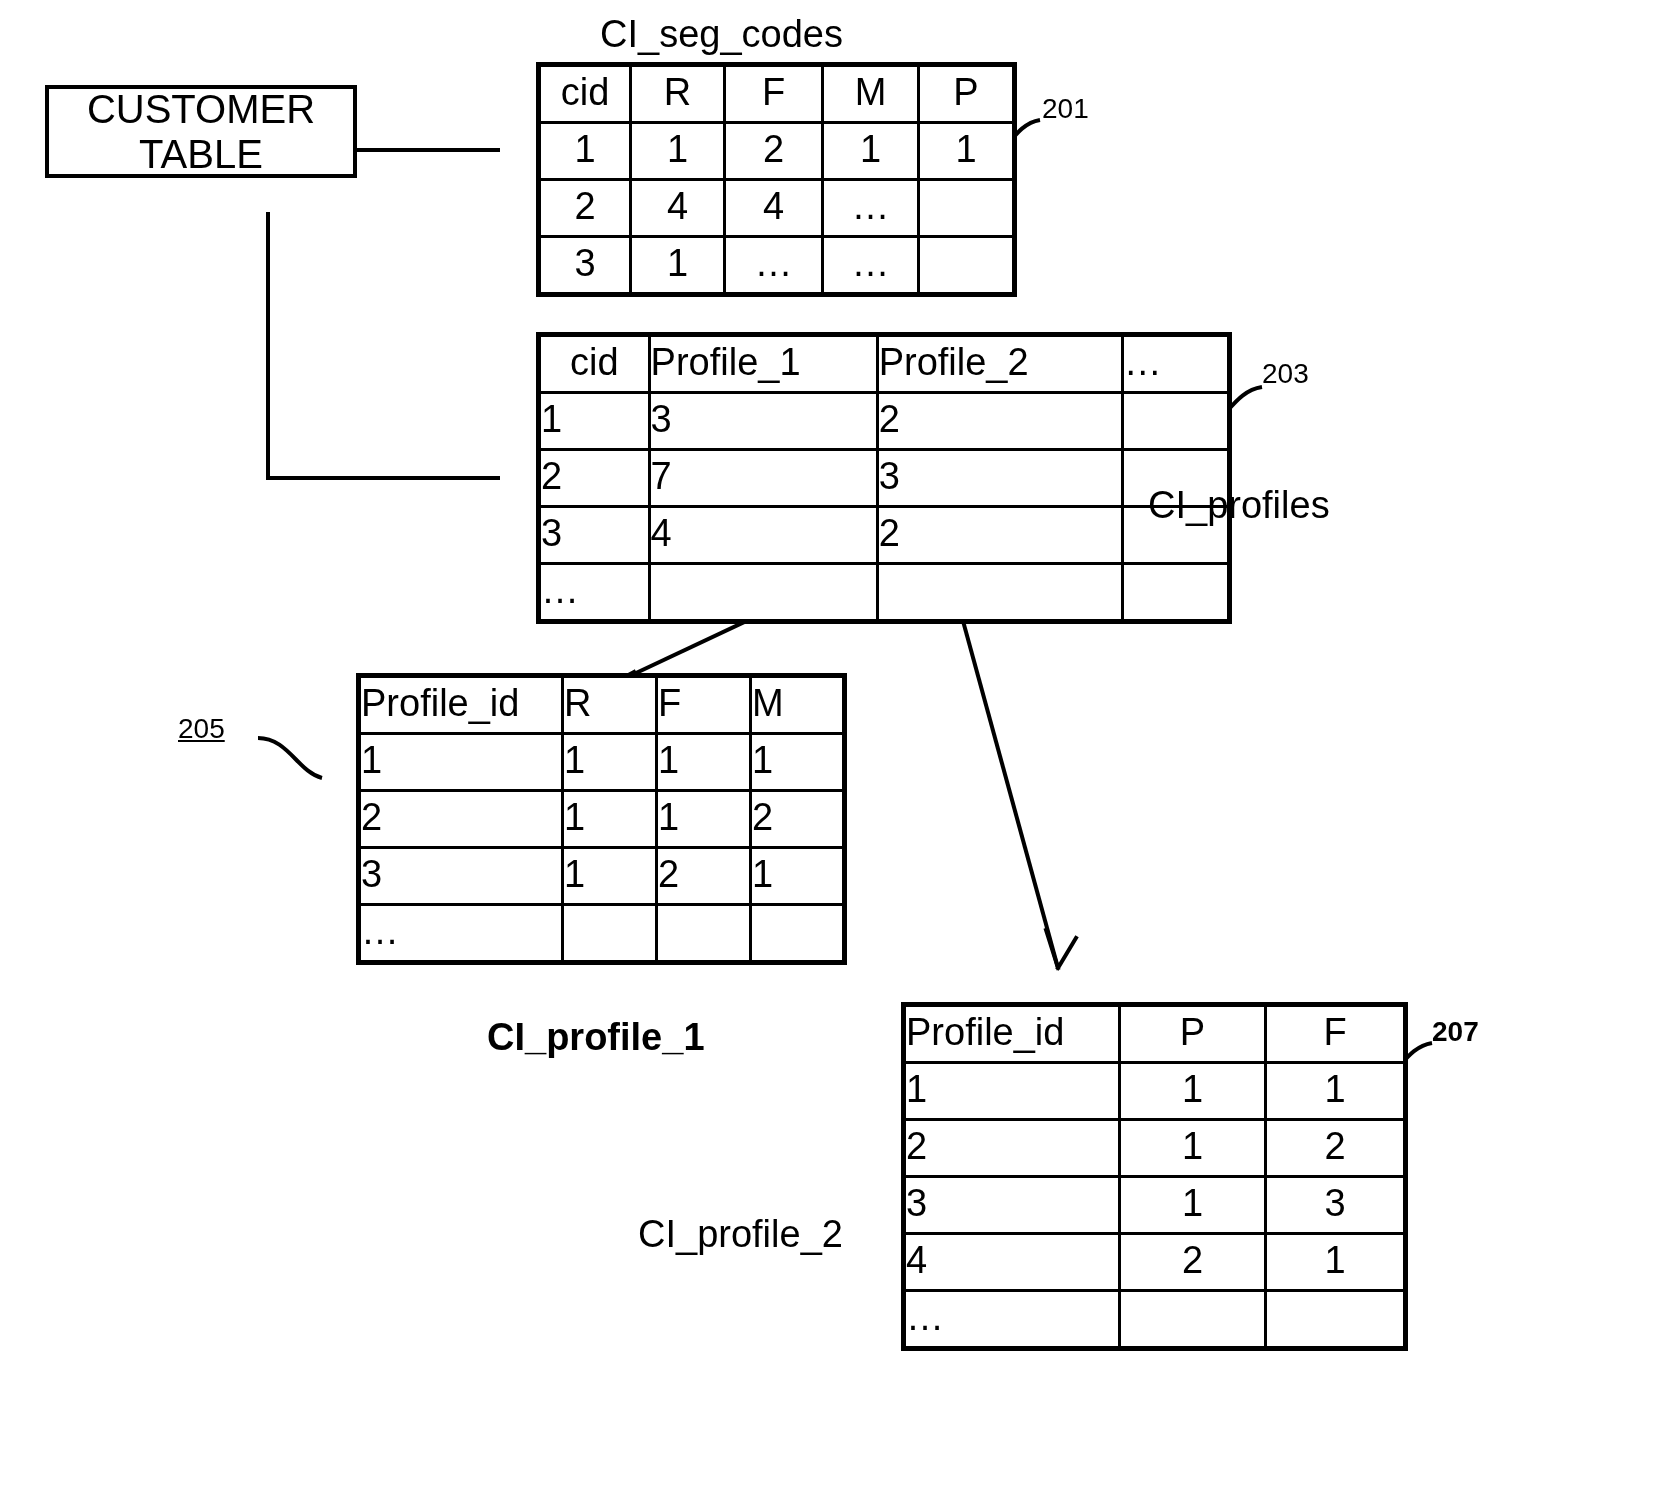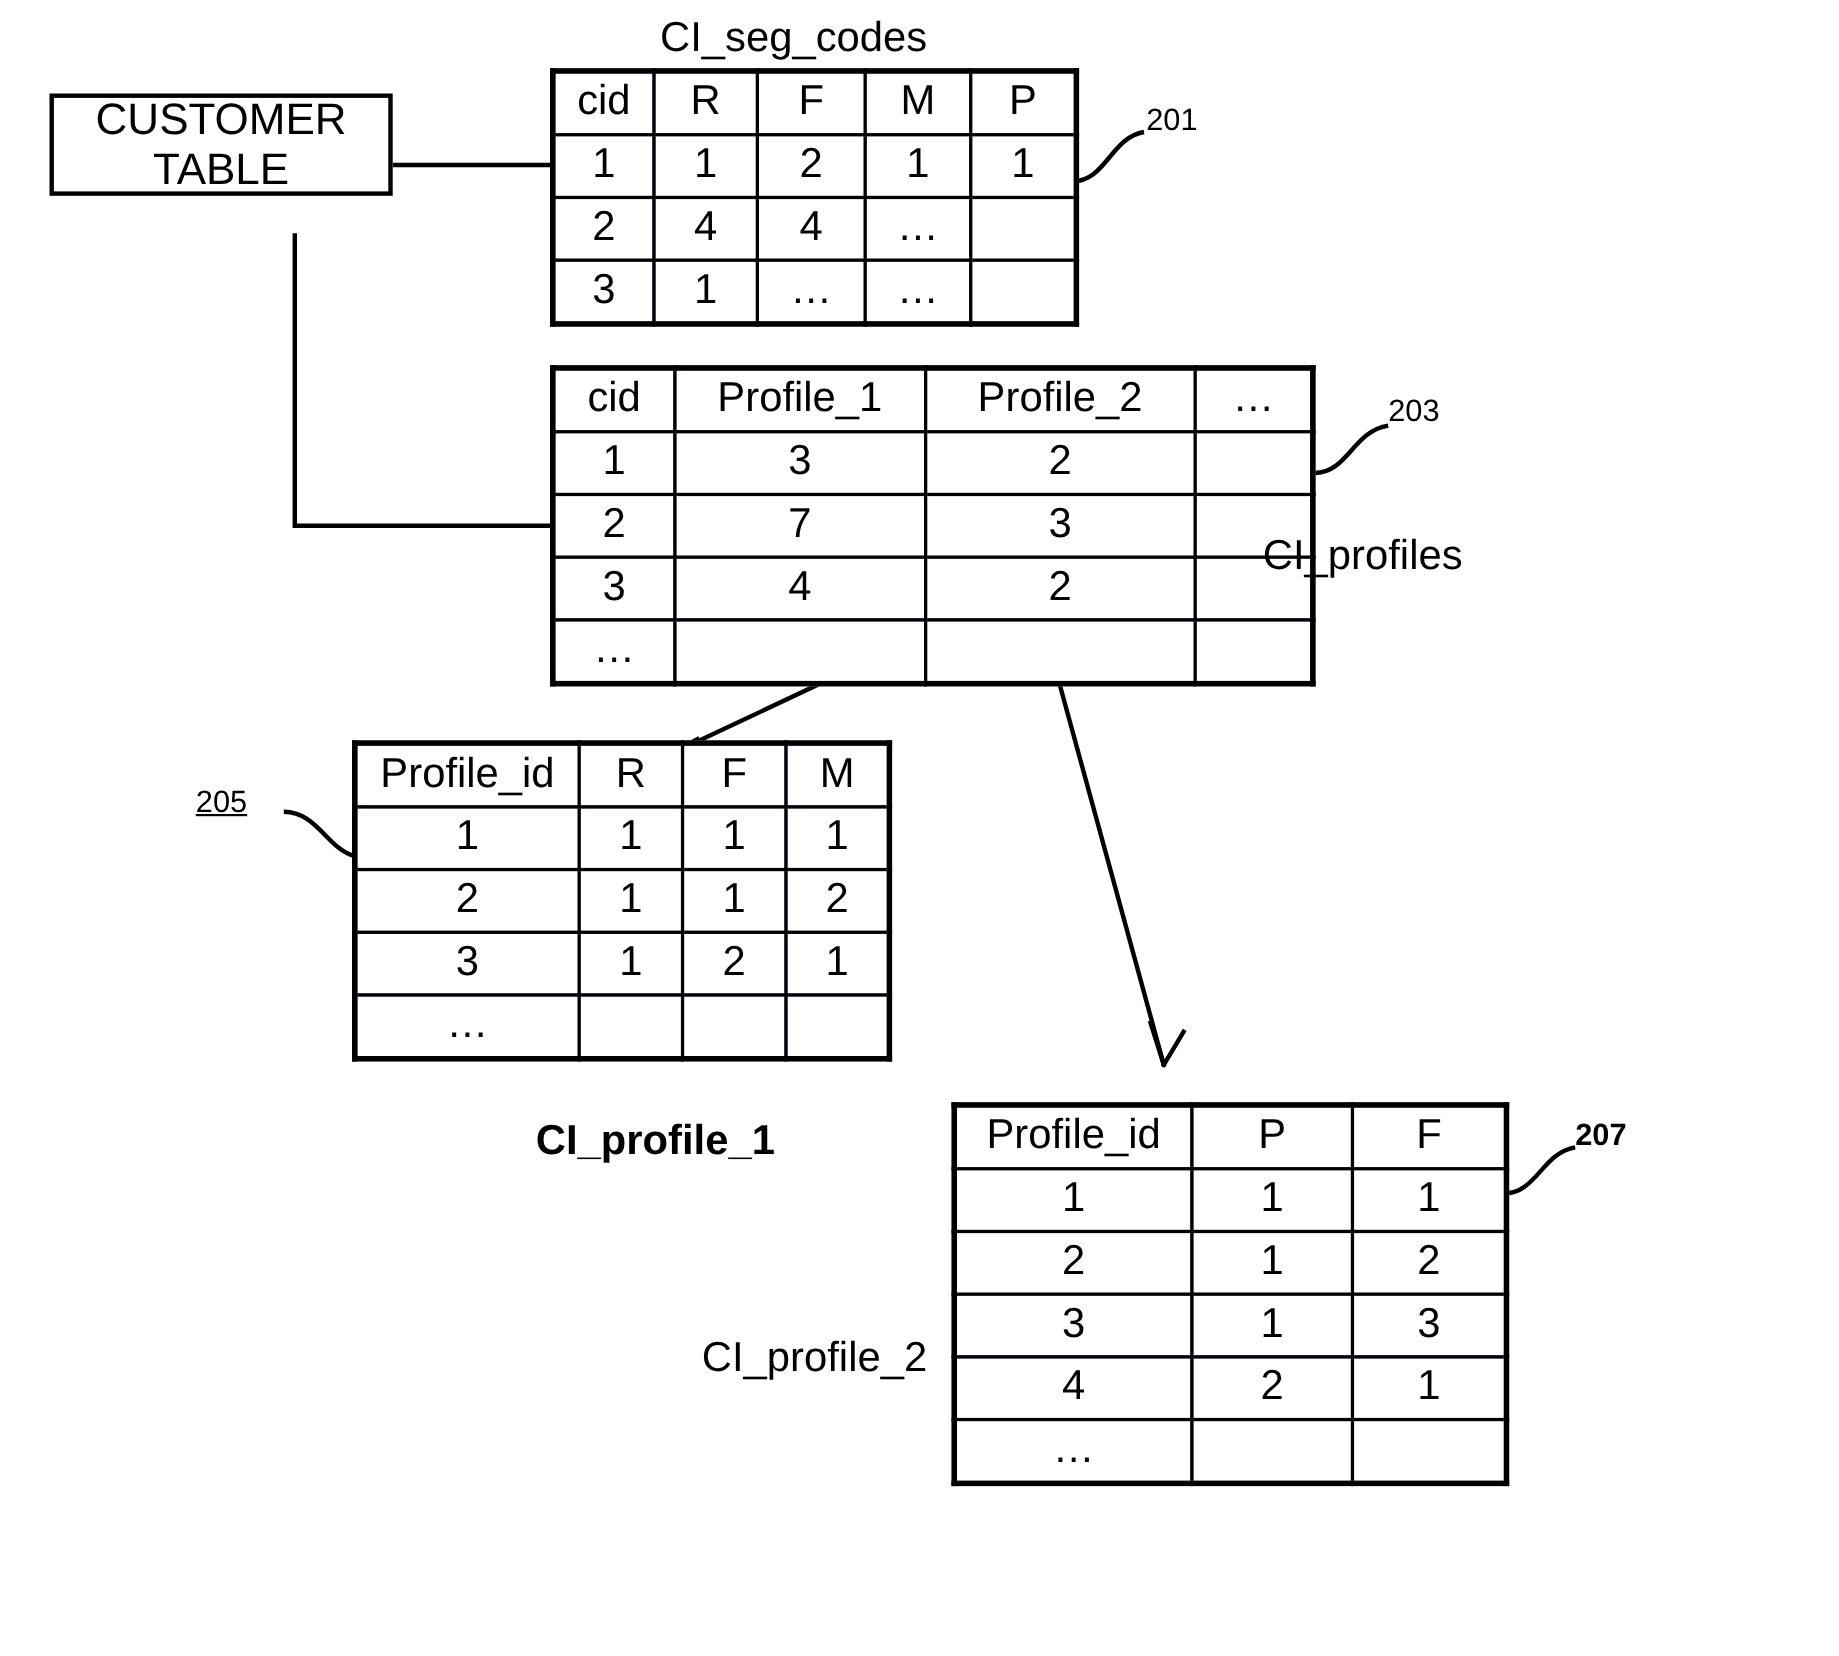--- a/index.html
+++ b/index.html
@@ -32,41 +32,42 @@
     justify-content: center;
     text-align: center;
     line-height: 1.12;
     font-size: 40px;
     background: #fff;
   }
 
   
   table.fig-table {
     border-collapse: collapse;
-    background: #c4b5fd;
+    background: #eab308;
     table-layout: fixed;
+    margin-left: 36px;
   }
   table.fig-table td,
   table.fig-table th {
     border: 3px solid #000;
     font-weight: normal;
     font-size: 38px;
     line-height: 1;
     padding: 6px 0 10px 0;
     background: #fff;
     white-space: nowrap;
     overflow: hidden;
   }
   table.fig-table.outer-thick {
     border: 5px solid #000;
   }
   
   .t-center td, .t-center th { text-align: center; }
   
-  .t-left td, .t-left th { text-align: center; padding-left: 14px; }
+  .t-left td, .t-left th { text-align: left; padding-left: 14px; }
   .t-left .hdr-center { text-align: center; padding-left: 0; }
 
   
   .caption {
     font-size: 38px;
     line-height: 1;
     white-space: nowrap;
   }
   .ref-num {
     font-size: 28px;

